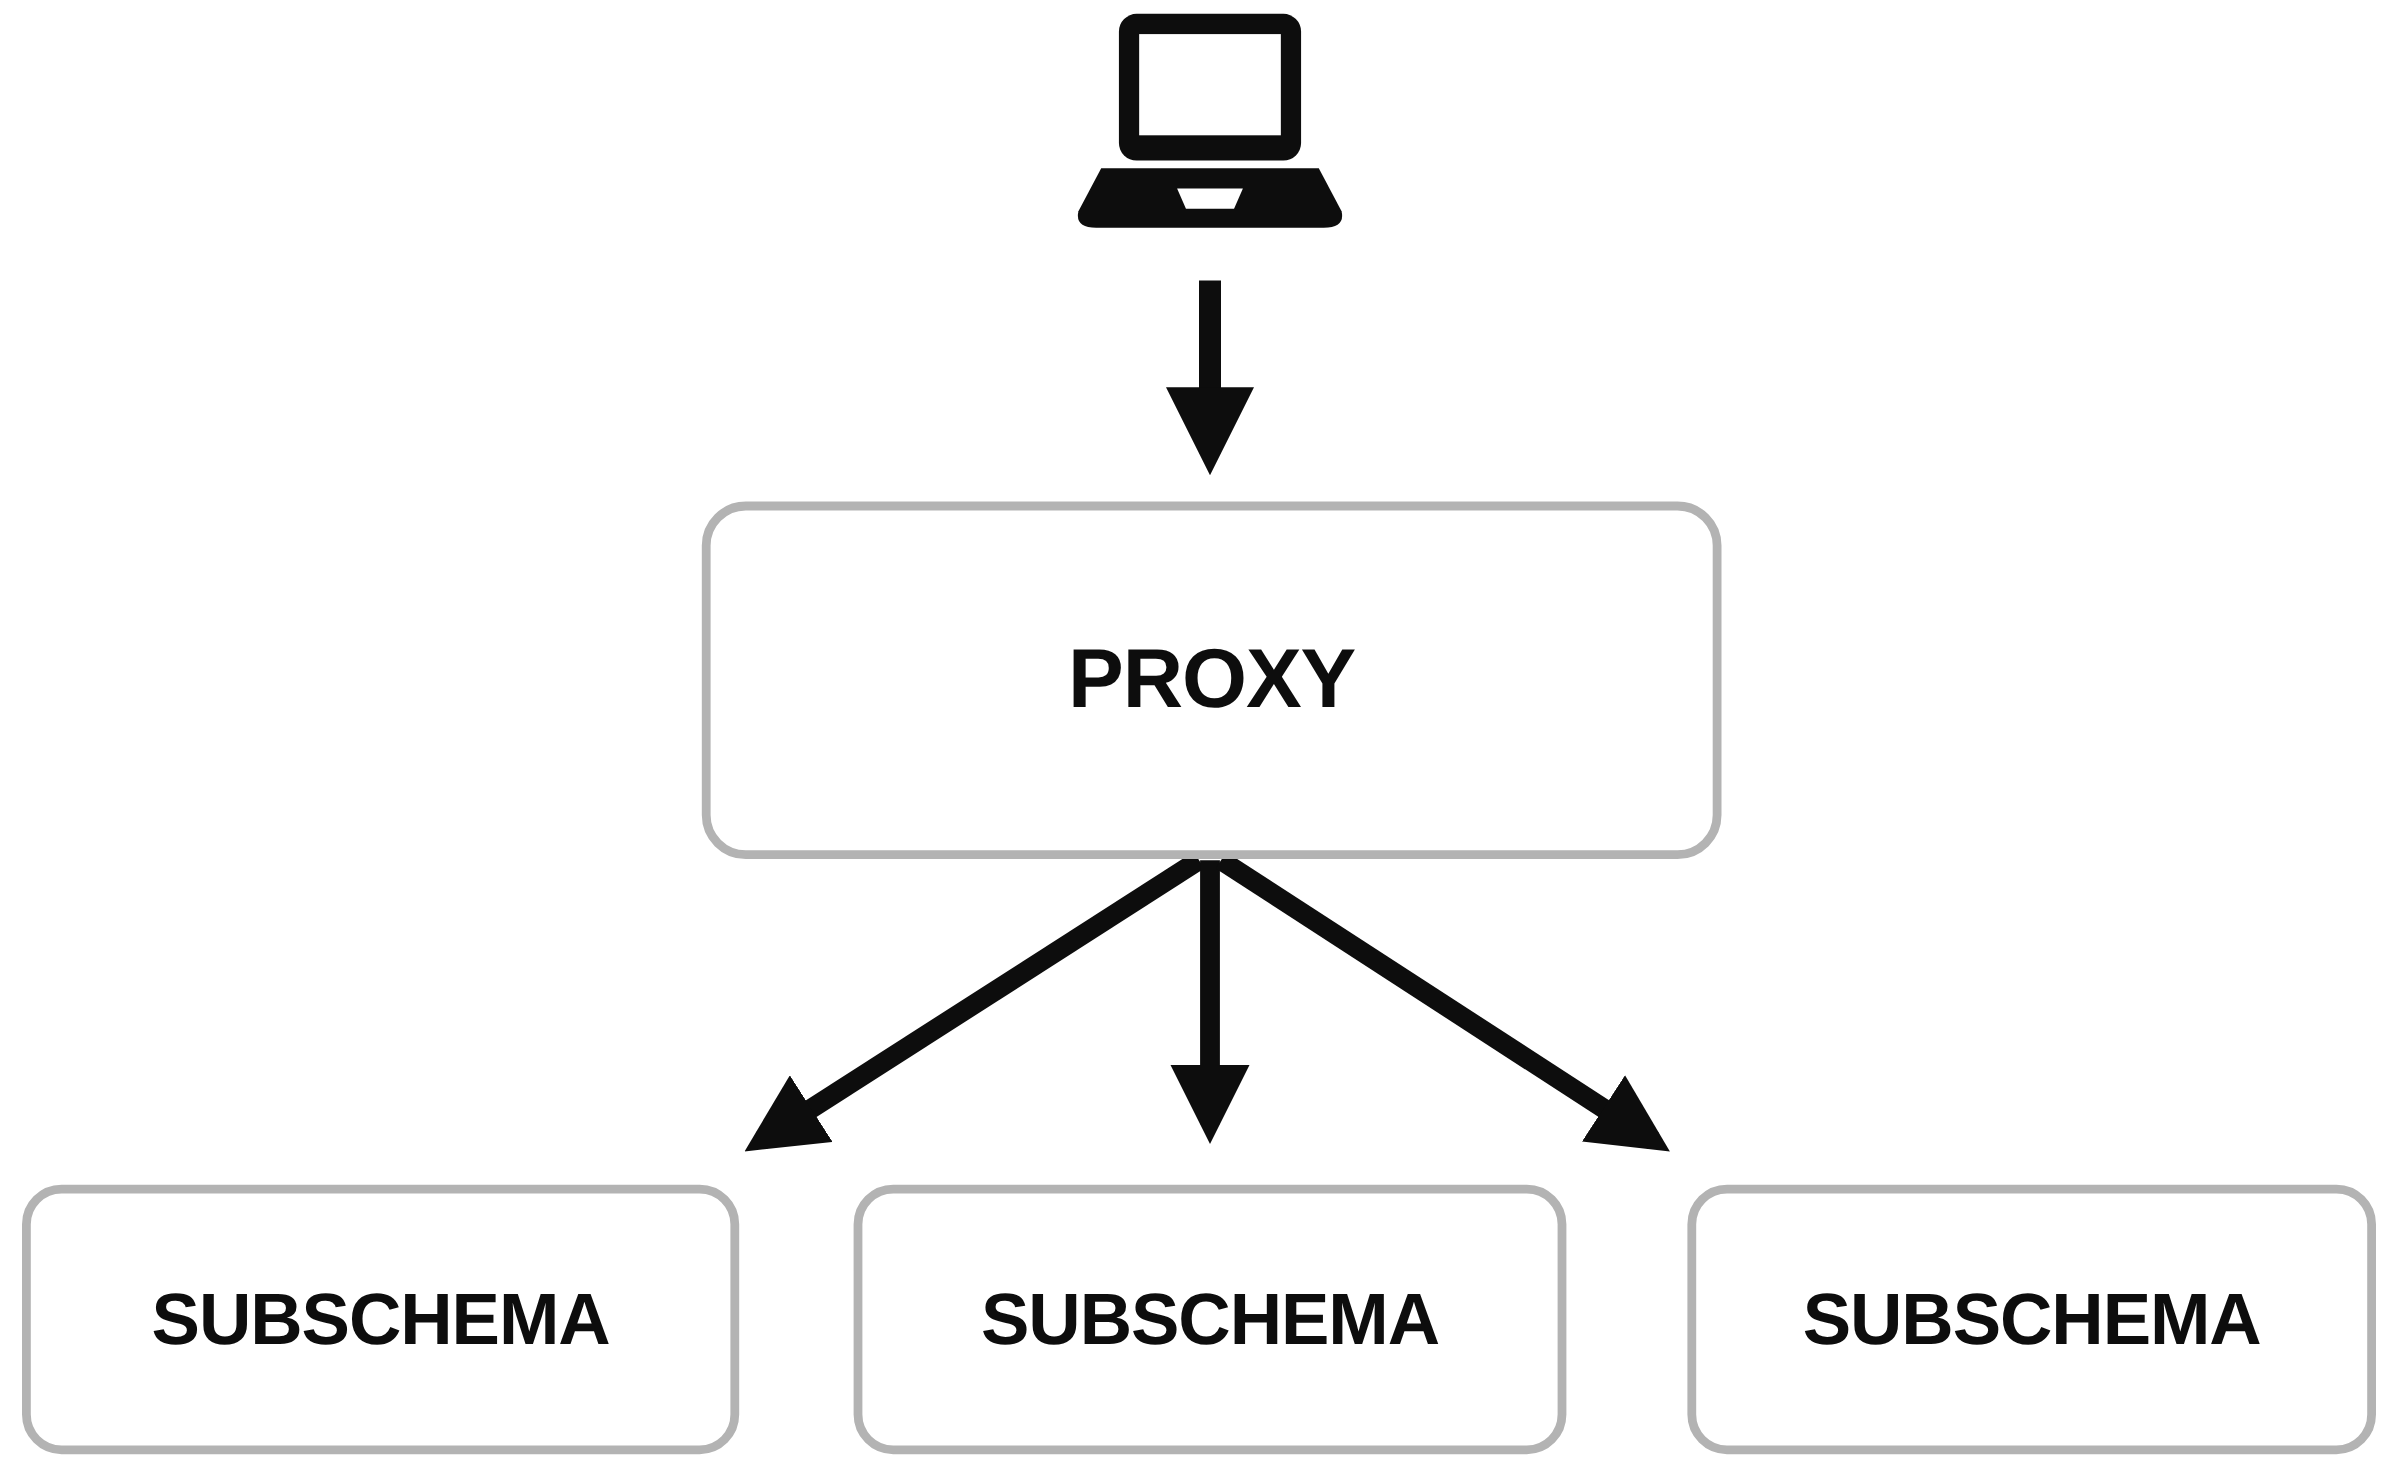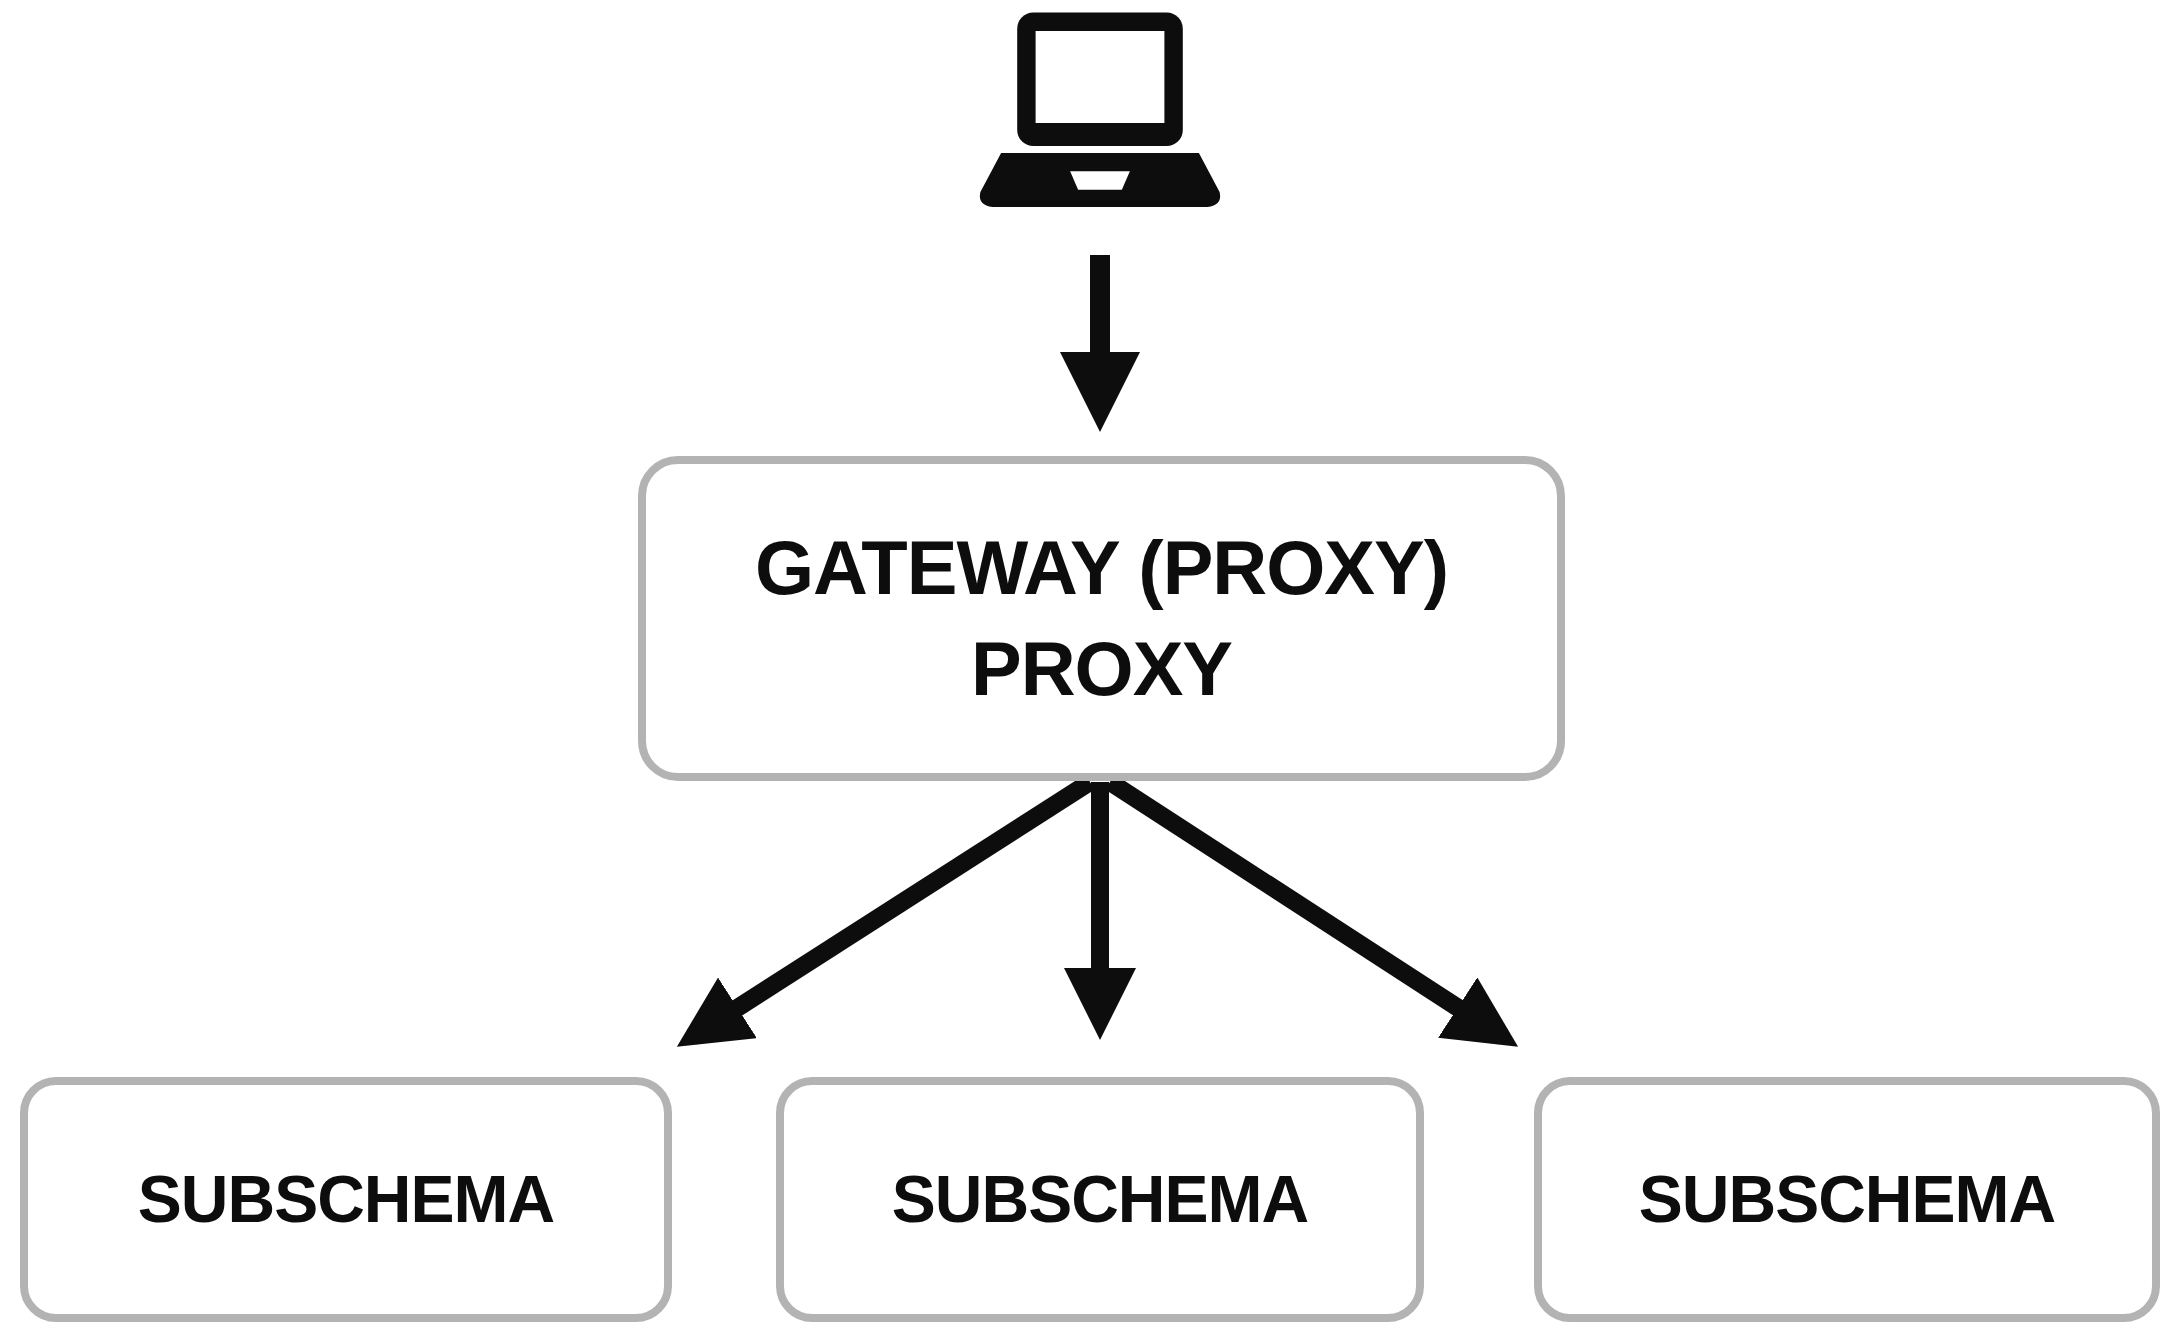--- a/index.html
+++ b/index.html
@@ -81,21 +81,20 @@
       </marker>
     </defs>
     <line x1="1100" y1="255" x2="1100" y2="412" stroke="#0d0d0d" stroke-width="20" marker-end="url(#ah)"></line>
     <line x1="1090" y1="782" x2="692" y2="1037" stroke="#0d0d0d" stroke-width="18" marker-end="url(#ah)"></line>
     <line x1="1100" y1="782" x2="1100" y2="1022" stroke="#0d0d0d" stroke-width="18" marker-end="url(#ah)"></line>
     <line x1="1110" y1="782" x2="1503" y2="1037" stroke="#0d0d0d" stroke-width="18" marker-end="url(#ah)"></line>
   </svg>
 
   <div class="box gateway">
     <div class="box-label">
-      <span>GATEWAY (PROXY)</span>
       <span>PROXY</span>
     </div>
   </div>
 
   <div class="box sub sub1">
     <span class="box-label">SUBSCHEMA</span>
   </div>
   <div class="box sub sub2">
     <span class="box-label">SUBSCHEMA</span>
   </div>

